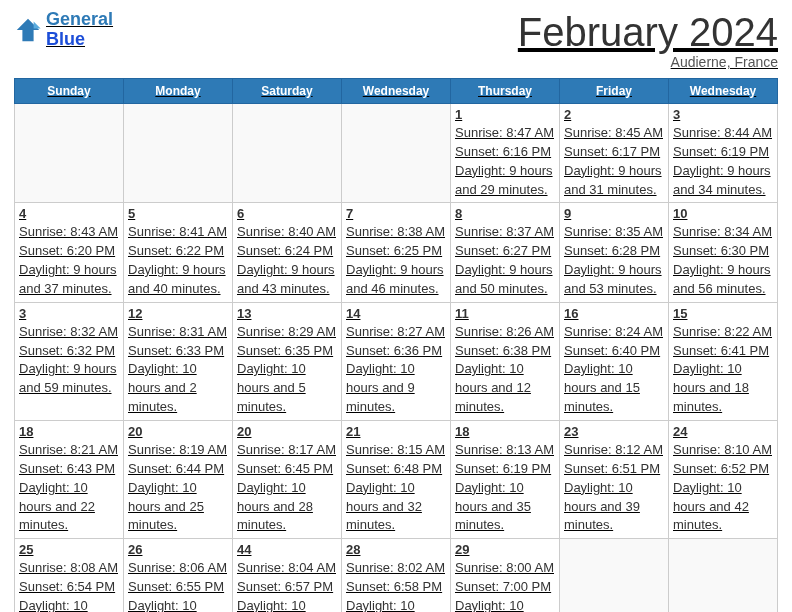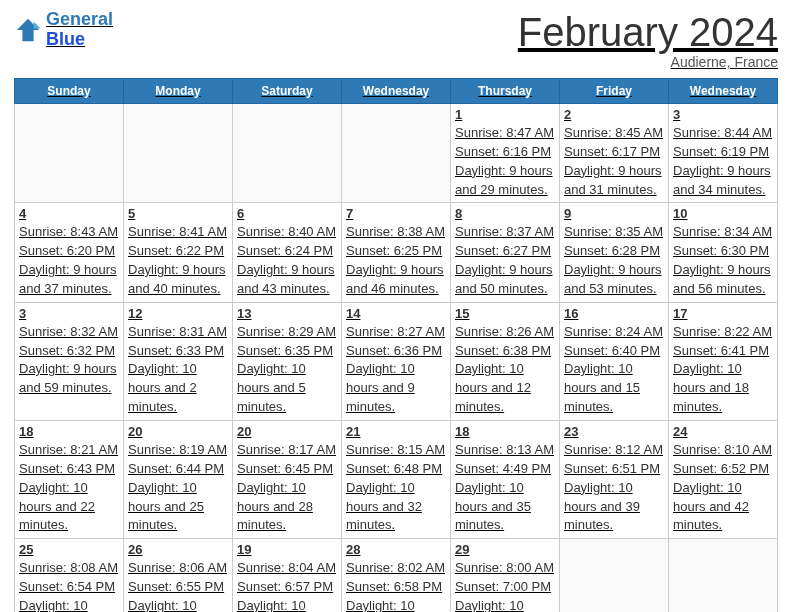--- a/index.html
+++ b/index.html
@@ -229,35 +229,35 @@
 and 5 minutes.</div>
           </td>
           <td>
             <span class="day-number">14</span>
             <div class="day-info">Sunrise: 8:27 AM
 Sunset: 6:36 PM
 Daylight: 10 hours
 and 9 minutes.</div>
           </td>
           <td>
-            <span class="day-number">15</span>
+            <span class="day-number">11</span>
             <div class="day-info">Sunrise: 8:26 AM
 Sunset: 6:38 PM
 Daylight: 10 hours
 and 12 minutes.</div>
           </td>
           <td>
             <span class="day-number">16</span>
             <div class="day-info">Sunrise: 8:24 AM
 Sunset: 6:40 PM
 Daylight: 10 hours
 and 15 minutes.</div>
           </td>
           <td>
-            <span class="day-number">17</span>
+            <span class="day-number">15</span>
             <div class="day-info">Sunrise: 8:22 AM
 Sunset: 6:41 PM
 Daylight: 10 hours
 and 18 minutes.</div>
           </td>
         </tr>
         <tr>
           <td>
             <span class="day-number">18</span>
             <div class="day-info">Sunrise: 8:21 AM
@@ -282,21 +282,21 @@
           <td>
             <span class="day-number">21</span>
             <div class="day-info">Sunrise: 8:15 AM
 Sunset: 6:48 PM
 Daylight: 10 hours
 and 32 minutes.</div>
           </td>
           <td>
             <span class="day-number">18</span>
             <div class="day-info">Sunrise: 8:13 AM
-Sunset: 4:49 PM
+Sunset: 6:19 PM
 Daylight: 10 hours
 and 35 minutes.</div>
           </td>
           <td>
             <span class="day-number">23</span>
             <div class="day-info">Sunrise: 8:12 AM
 Sunset: 6:51 PM
 Daylight: 10 hours
 and 39 minutes.</div>
           </td>
@@ -317,21 +317,21 @@
 and 45 minutes.</div>
           </td>
           <td>
             <span class="day-number">26</span>
             <div class="day-info">Sunrise: 8:06 AM
 Sunset: 6:55 PM
 Daylight: 10 hours
 and 49 minutes.</div>
           </td>
           <td>
-            <span class="day-number">19</span>
+            <span class="day-number">44</span>
             <div class="day-info">Sunrise: 8:04 AM
 Sunset: 6:57 PM
 Daylight: 10 hours
 and 52 minutes.</div>
           </td>
           <td>
             <span class="day-number">28</span>
             <div class="day-info">Sunrise: 8:02 AM
 Sunset: 6:58 PM
 Daylight: 10 hours

